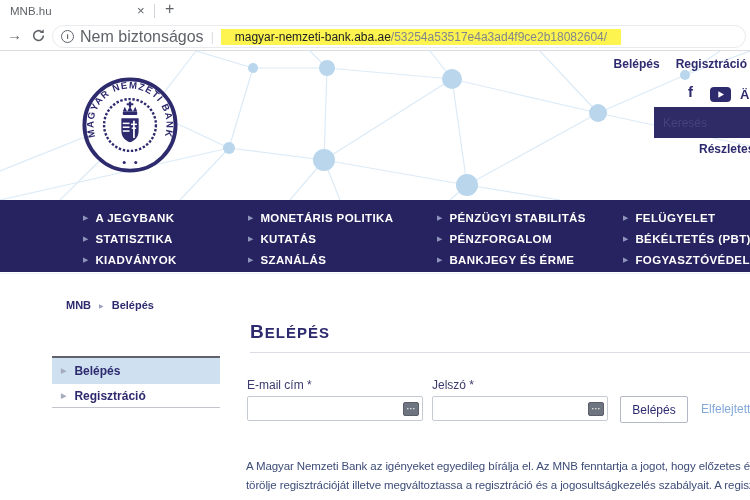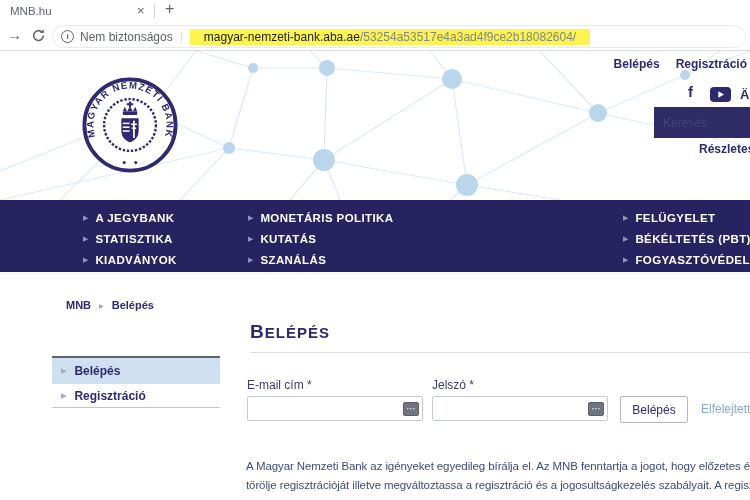--- a/index.html
+++ b/index.html
@@ -17,21 +17,21 @@
              border-bottom:1px solid #dadce0; }
   .nav-btn { position:absolute; top:4px; font-size:15px; color:#5f6368; }
   .fwd { left:7px; }
   .reload { left:31px; top:6px; }
   .omnibox { position:absolute; left:52px; top:3px; width:694px; height:23px;
              border:1px solid #e8eaed; border-radius:12px; background:#fff;
              display:flex; align-items:center; padding:0 8px; }
   .info-icon { width:13px; height:13px; border:1.5px solid #5f6368; border-radius:50%;
                color:#5f6368; font-size:8px; font-weight:bold; display:flex;
                align-items:center; justify-content:center; flex:0 0 auto; }
-  .sec-label { font-size:12px; color:#5f6368; margin-left:6px; white-space:nowrap; }
+  .sec-label { font-size:16px; color:#5f6368; margin-left:6px; white-space:nowrap; }
   .url-sep { color:#dadce0; margin:0 7px; font-size:12px; }
   .url-wrap { white-space:nowrap; font-size:12px; padding:1px 14px; }
   .url-domain { color:#202124; }
   .url-path { color:#80868b; }
 
   
   .site-header { position:absolute; left:0; top:51px; width:750px; height:149px; background:#fff; overflow:hidden; }
   .constellation { position:absolute; left:0; top:0; }
   .hdr-links { position:absolute; top:6px; right:3px; display:flex; gap:16px; }
   .hdr-link { font-size:12px; font-weight:bold; color:#2d2a6e; text-decoration:none; cursor:pointer; white-space:nowrap; }
@@ -230,20 +230,34 @@
     </div>
     <div class="nav-item">
       <span class="nav-bullet">▶</span>
       <span class="nav-label">KUTATÁS</span>
     </div>
     <div class="nav-item">
       <span class="nav-bullet">▶</span>
       <span class="nav-label">SZANÁLÁS</span>
     </div>
   </div>
+  <div class="nav-col c3">
+    <div class="nav-item">
+      <span class="nav-bullet">▶</span>
+      <span class="nav-label">PÉNZÜGYI STABILITÁS</span>
+    </div>
+    <div class="nav-item">
+      <span class="nav-bullet">▶</span>
+      <span class="nav-label">PÉNZFORGALOM</span>
+    </div>
+    <div class="nav-item">
+      <span class="nav-bullet">▶</span>
+      <span class="nav-label">BANKJEGY ÉS ÉRME</span>
+    </div>
+  </div>
   <div class="nav-col c4">
     <div class="nav-item">
       <span class="nav-bullet">▶</span>
       <span class="nav-label">FELÜGYELET</span>
     </div>
     <div class="nav-item">
       <span class="nav-bullet">▶</span>
       <span class="nav-label">BÉKÉLTETÉS (PBT)</span>
     </div>
     <div class="nav-item">

